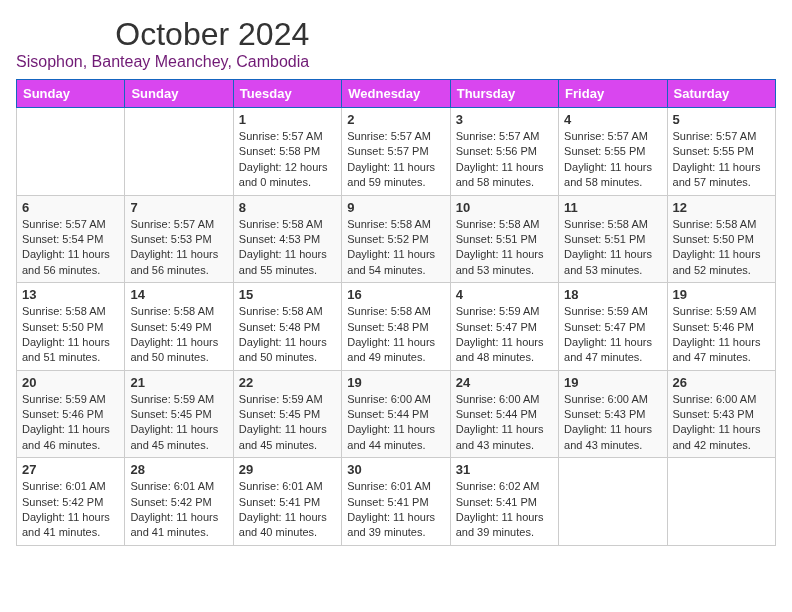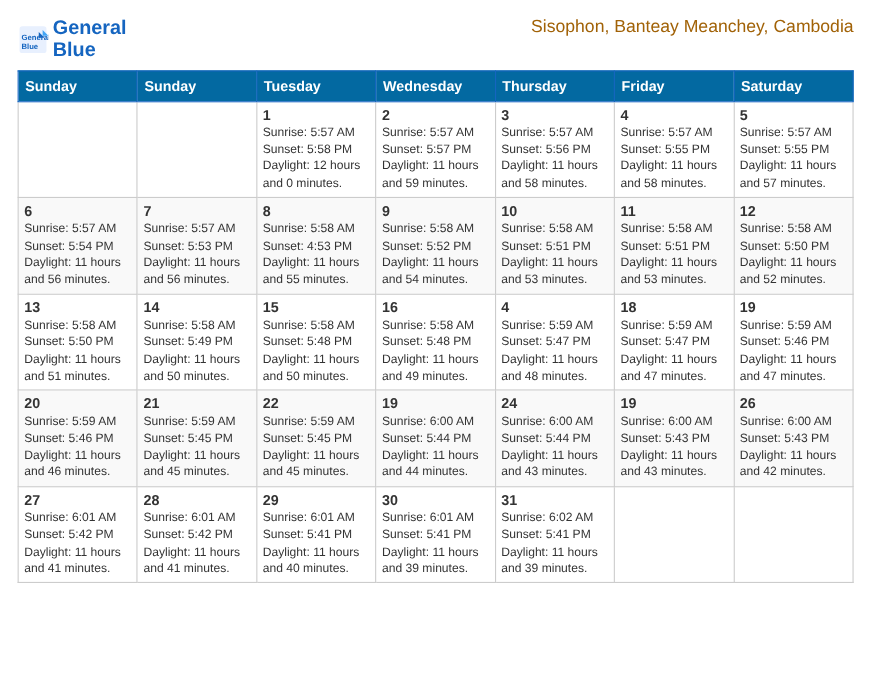--- a/index.html
+++ b/index.html
@@ -37,30 +37,30 @@
     .title-block {
       text-align: right;
     }
     .month-title {
       font-size: 32px;
       color: #333;
       font-weight: normal;
     }
     .subtitle {
       font-size: 16px;
-      color: #a16207;
+      color: #701a75;
       font-weight: normal;
     }
     .calendar-table {
       width: 100%;
       border-collapse: collapse;
       border: 1px solid #ccc;
     }
     .calendar-table th {
-      background-color: #0369a1;
+      background-color: #d946ef;
       color: #fff;
       text-align: left;
       padding: 6px 6px;
       font-size: 13px;
       border: 1px solid #1565c0;
     }
     .calendar-table td {
       border: 1px solid #ccc;
       vertical-align: top;
       padding: 4px 5px;
@@ -87,34 +87,22 @@
       background: #f9f9f9;
     }
     tr:nth-child(even) td.empty-cell {
       background: #efefef;
     }
   </style>
 </head>
 <body>
 
 <div class="header">
-  <div class="logo">
-    <svg class="logo-icon" viewBox="0 0 32 32" xmlns="http://www.w3.org/2000/svg">
-      <rect x="2" y="2" width="28" height="28" rx="3" fill="#e8f0fe"></rect>
-      <text x="4" y="16" font-size="8" font-weight="bold" fill="#1565c0">General</text>
-      <text x="4" y="26" font-size="8" font-weight="bold" fill="#1565c0">Blue</text>
-      <polygon points="22,8 28,14 22,14" fill="#1565c0"></polygon>
-      <polygon points="26,6 32,12 26,12" fill="#42a5f5"></polygon>
-    </svg>
-    <div class="logo-text">
-      <span>General</span><br>
-      <span style="color:#1565c0">Blue</span>
-    </div>
-  </div>
   <div class="title-block">
+    <div class="month-title">October 2024</div>
     <div class="subtitle">Sisophon, Banteay Meanchey, Cambodia</div>
   </div>
 </div>
 
 <table class="calendar-table">
   <thead>
     <tr>
     <th>Sunday</th>
         <th>Sunday</th>
         <th>Tuesday</th>

